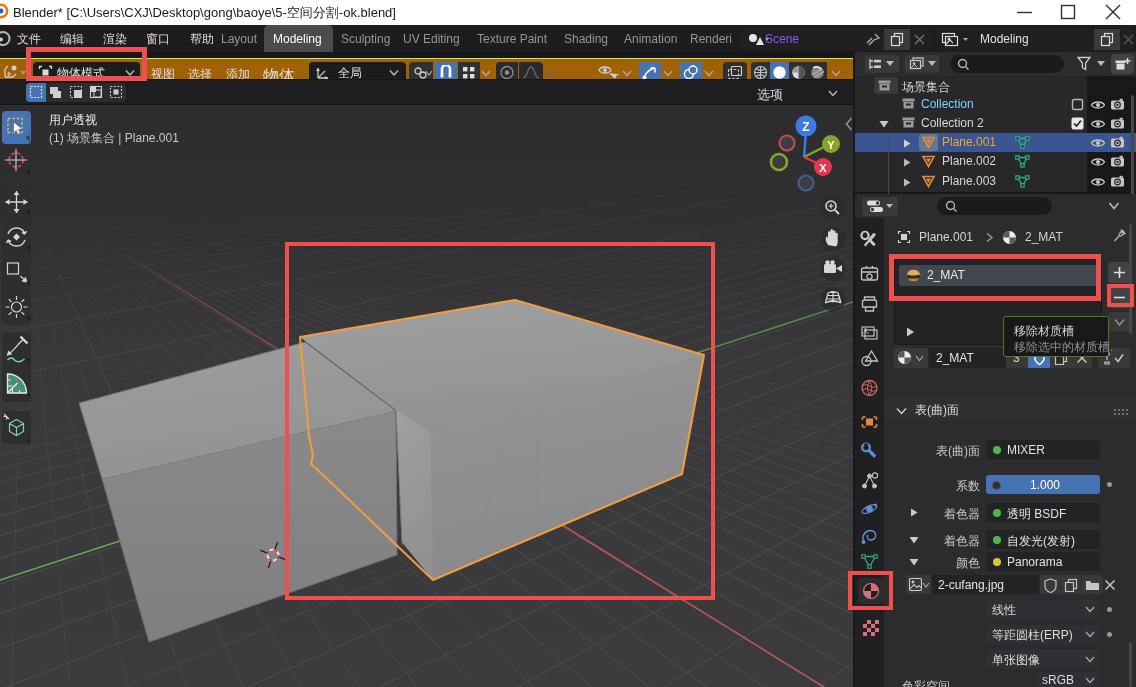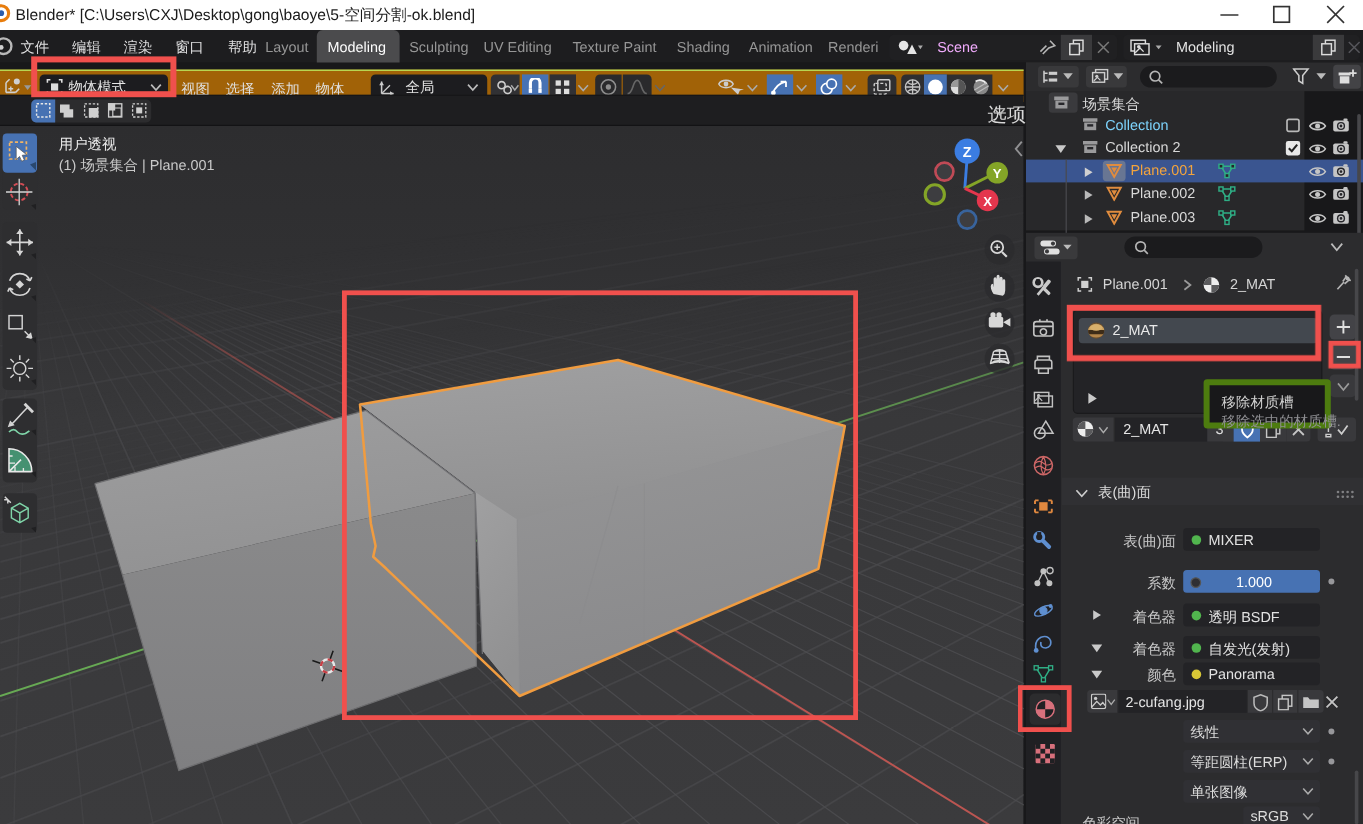--- a/index.html
+++ b/index.html
@@ -41,21 +41,21 @@
  <div class="tx" style="left:564px;top:7px;font-size:12px;color:#969696">Shading</div>
  <div class="tx" style="left:624px;top:7px;font-size:12px;color:#969696">Animation</div>
  <div class="tx" style="left:690px;top:7px;font-size:12px;color:#969696">Renderi</div>
 </div>
 <div class="ab" style="left:741px;top:29px;width:190px;height:21px;background:#202022;border-radius:4px">
  <svg class="ab" style="left:4px;top:3px" width="26" height="15" viewBox="0 0 26 15">
   <circle cx="8" cy="6" r="4" fill="#e5e5e5"></circle>
       <path d="M11 13 L15 5 L19 13 Z" fill="#e5e5e5"></path>
   <path d="M20 6 l4 0 l-2 3 z" fill="#aaa"></path>
     </svg>
- <div class="tx" style="left:40px;top:3px;font-size:12px;color:#f0abfc">Scene</div>
+ <div class="tx" style="left:24px;top:3px;font-size:12px;color:#8b5cf6">Scene</div>
  <svg class="ab" style="left:124px;top:3px" width="16" height="15" viewBox="0 0 16 15">
   <path d="M10 2 L14 6 L9 8 L4 13 M7 6 L2 11" stroke="#b5b5b5" stroke-width="1.3" fill="none"></path>
     </svg>
  <div class="ab" style="left:143px;top:0;width:26px;height:21px;background:#3a3a3c;border-radius:0">
   <svg class="ab" style="left:5px;top:3px" width="16" height="15" viewBox="0 0 16 15">
    <rect x="5.5" y="1.5" width="8" height="9" fill="none" stroke="#ddd" stroke-width="1.2"></rect>
    <rect x="2.5" y="4.5" width="8" height="9" fill="#3a3a3c" stroke="#ddd" stroke-width="1.2"></rect>
       </svg>
     </div>
  <svg class="ab" style="left:172px;top:4px" width="14" height="13" viewBox="0 0 14 13">
@@ -96,21 +96,21 @@
         <rect x="4.5" y="4.5" width="6" height="6" fill="#ddd"></rect>
       </svg>
   <div class="tx" style="left:24px;top:3px;font-size:12px;color:#e6e6e6">物体模式</div>
   <svg class="ab" style="left:92px;top:7px" width="10" height="8" viewBox="0 0 10 8">
         <path d="M1 1.5 L5 6 L9 1.5" stroke="#bbb" stroke-width="1.4" fill="none"></path>
       </svg>
  </div>
  <div class="tx" style="left:151px;top:7px;font-size:12px;color:#dedede">视图</div>
  <div class="tx" style="left:188px;top:7px;font-size:12px;color:#dedede">选择</div>
  <div class="tx" style="left:226px;top:7px;font-size:12px;color:#dedede">添加</div>
- <div class="tx" style="left:263px;top:7px;font-size:12px;color:#dedede">物体</div>
+ <div class="tx" style="left:263px;top:7px;font-size:16px;color:#dedede">物体</div>
  <div class="ab" style="left:309px;top:3px;width:97px;height:21px;background:#1c1c1f;border-radius:4px">
   <svg class="ab" style="left:6px;top:3px" width="16" height="15" viewBox="0 0 16 15">
    <path d="M3 13 L3 3 M3 13 L13 13" stroke="#ccc" stroke-width="1.3" fill="none"></path>
    <path d="M3 3 l-2 3 l4 0 z M13 13 l-3 -2 l0 4 z" fill="#ccc"></path>
    <path d="M3 13 L10 6" stroke="#ccc" stroke-width="1.1"></path>
       </svg>
   <div class="tx" style="left:29px;top:3px;font-size:12px;color:#e2e2e2">全局</div>
   <svg class="ab" style="left:80px;top:7px" width="10" height="8" viewBox="0 0 10 8">
         <path d="M1 1.5 L5 6 L9 1.5" stroke="#bbb" stroke-width="1.4" fill="none"></path>
       </svg>
@@ -227,21 +227,21 @@
   <g stroke="#cfcfcf" stroke-width="1.1" fill="none">
         <rect x="64.5" y="3.5" width="11" height="11"></rect>
       </g>
   <path d="M68 7 h7 v7 h-7 z" fill="#2c2c2e" stroke="#cfcfcf"></path>
   <path d="M64 3 h6 v6 h-6 z" fill="#cfcfcf"></path>
   <g stroke="#cfcfcf" stroke-width="1.1" fill="none" stroke-dasharray="2 1.4">
         <rect x="84.5" y="3.5" width="11" height="11"></rect>
       </g>
   <rect x="87.5" y="6.5" width="5" height="5" fill="#cfcfcf"></rect>
  </svg>
- <div class="tx" style="left:823px;top:6px;font-size:16px;color:#d8d8d8">选项</div>
+ <div class="tx" style="left:757px;top:6px;font-size:13px;color:#d8d8d8">选项</div>
  <svg class="ab" style="left:828px;top:10px" width="10" height="8" viewBox="0 0 10 8">
       <path d="M1 1 L5 5.5 L9 1" stroke="#bbb" stroke-width="1.4" fill="none"></path>
     </svg>
 </div>
 <svg class="ab" style="left:0;top:105px" width="853" height="582" viewBox="0 0 853 582">
 <defs>
  <linearGradient id="vbg" x1="0" y1="0" x2="0" y2="1">
   <stop offset="0" stop-color="#2d2d2f"></stop>
         <stop offset="0.18" stop-color="#303032"></stop>
   <stop offset="0.42" stop-color="#38383a"></stop>
@@ -1029,20 +1029,20 @@
     </div>
 <div class="tx" style="left:0;top:484px;width:95px;text-align:right;font-size:12px;color:#c9c9c9">色彩空间</div>
 <div class="ab" style="left:181px;top:478px;width:64px;height:15px;background:#303034;border-radius:3px 3px 0 0">
  <div class="tx" style="left:6px;top:1px;font-size:12px;color:#dcdcdc">sRGB</div>
  <svg class="ab" style="left:49px;top:5px" width="10" height="8" viewBox="0 0 10 8">
         <path d="M1 1 L5 5.5 L9 1" stroke="#aaa" stroke-width="1.3" fill="none"></path>
       </svg>
     </div>
 <div class="ab" style="left:274px;top:30px;width:3px;height:110px;background:#47474a;border-radius:2px"></div>
  <div class="ab" style="left:274px;top:448px;width:3px;height:45px;background:#47474a;border-radius:2px"></div>
- <div class="ab" style="left:148px;top:122px;width:106px;height:41px;background:#18181a;border:5px solid #4d7c0f;border-radius:3px;z-index:30">
+ <div class="ab" style="left:148px;top:122px;width:106px;height:41px;background:#18181a;border:1px solid #4d7c0f;border-radius:3px;z-index:30">
   <div class="tx" style="left:10px;top:6px;font-size:12px;color:#d2d2d2">移除材质槽</div>
   <div class="tx" style="left:10px;top:22px;font-size:12px;color:#909094">移除选中的材质槽.</div>
  </div>
 </div>
 <div class="ab" style="left:26px;top:47px;width:121px;height:34px;border:5px solid #f0504d;z-index:40"></div>
 <div class="ab" style="left:889px;top:254px;width:212px;height:47px;border:5px solid #f0504d;z-index:40"></div>
 <div class="ab" style="left:1107px;top:284px;width:27px;height:23px;border:4px solid #f0504d;z-index:40"></div>
 <div class="ab" style="left:848px;top:571px;width:45px;height:39px;border:4px solid #f0504d;z-index:40"></div>
 </body></html>

